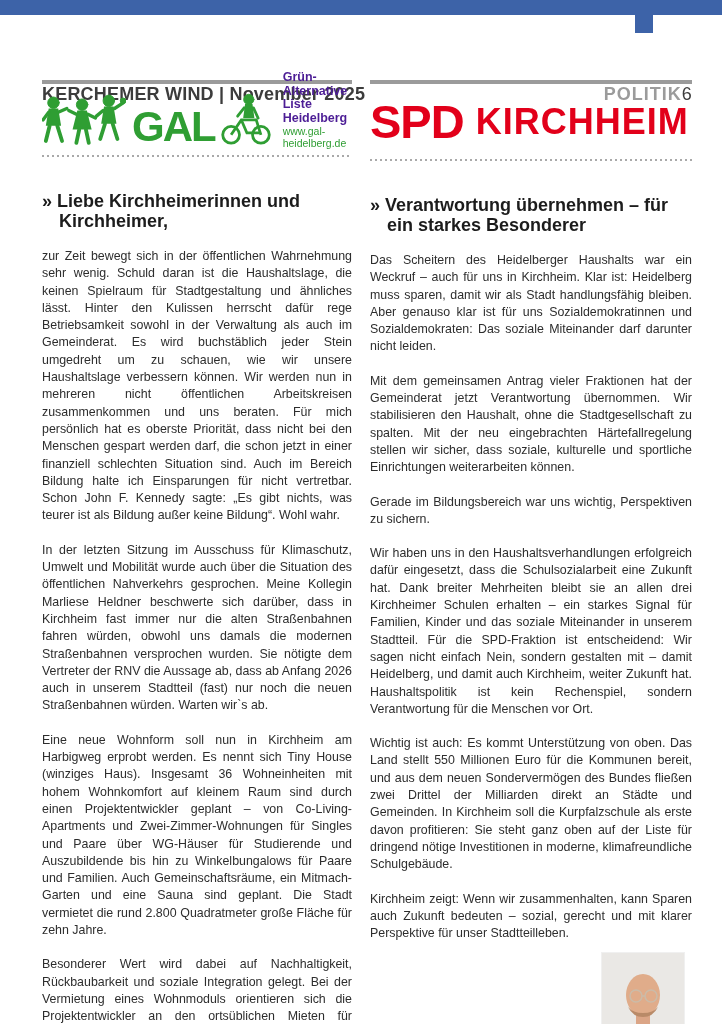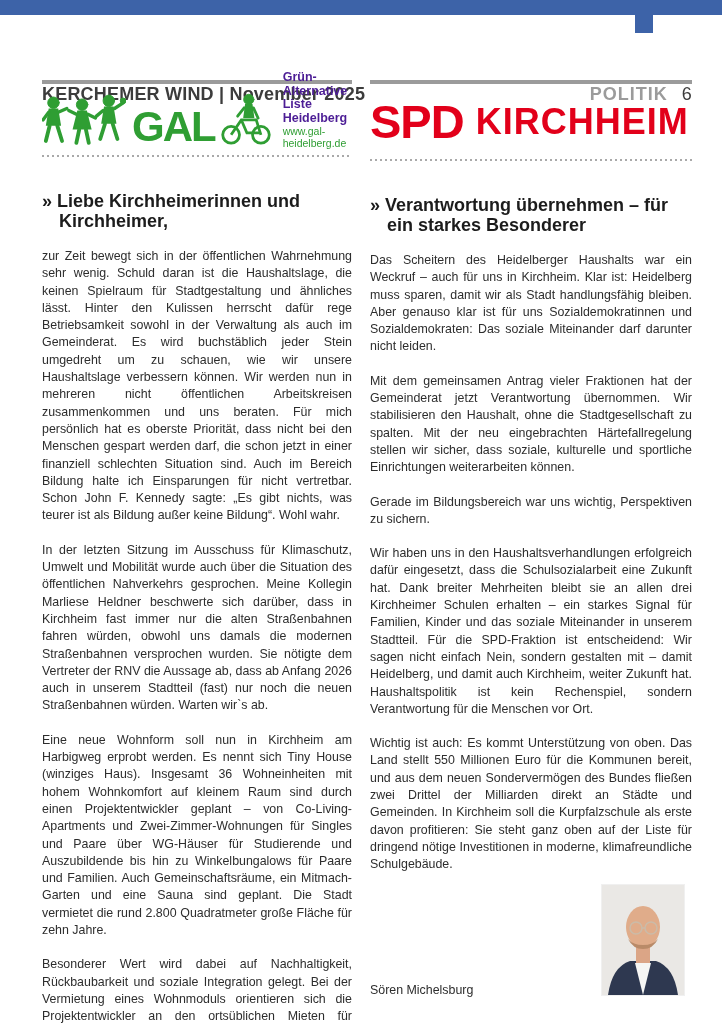--- a/index.html
+++ b/index.html
@@ -12,21 +12,21 @@
   .topbar { position:absolute; top:0; left:0; width:722px; height:15px; background:#3d63a8; }
   .topbar-tab { position:absolute; top:15px; left:635px; width:18px; height:18px; background:#3d63a8; }
 
   
   .header-row {
     position:absolute; top:36px; left:42px; width:650px;
     display:flex; justify-content:space-between; align-items:baseline;
     font-size:18px; letter-spacing:.2px;margin-top:48px;
   }
   .pub-title { color:#3c3c3c; font-weight:700; }
-  .section-wrap { display:flex; gap:14px; align-items:flex-start; }
+  .section-wrap { display:flex; align-items:flex-start; }
   .section-label { color:#9b9b9b; font-weight:700; letter-spacing:1px; }
   .page-number { color:#3c3c3c; font-weight:400; }
 
   
   .columns { position:absolute; top:80px; left:42px; width:650px; display:flex; gap:18px; }
   .col { display:block; }
   .col-left  { width:310px; }
   .col-right { width:322px; }
   .col-rule { height:4px; background:#9b9b9b; }
 
@@ -155,20 +155,21 @@
       <div class="dotted-rule"></div>
 
       <div class="headline">» Verantwortung übernehmen – für ein starkes Besonderer</div>
 
       <div class="body-text">
         <p>Das Scheitern des Heidelberger Haushalts war ein Weckruf – auch für uns in Kirchheim. Klar ist: Heidelberg muss sparen, damit wir als Stadt handlungsfähig bleiben. Aber genauso klar ist für uns Sozialdemokratinnen und Sozialdemokraten: Das soziale Miteinander darf darunter nicht leiden.</p>
         <p>Mit dem gemeinsamen Antrag vieler Fraktionen hat der Gemeinderat jetzt Verantwortung übernommen. Wir stabilisieren den Haushalt, ohne die Stadtgesellschaft zu spalten. Mit der neu eingebrachten Härtefallregelung stellen wir sicher, dass soziale, kulturelle und sportliche Einrichtungen weiterarbeiten können.</p>
         <p>Gerade im Bildungsbereich war uns wichtig, Perspektiven zu sichern.</p>
         <p>Wir haben uns in den Haushaltsverhandlungen erfolgreich dafür eingesetzt, dass die Schulsozialarbeit eine Zukunft hat. Dank breiter Mehrheiten bleibt sie an allen drei Kirchheimer Schulen erhalten – ein starkes Signal für Familien, Kinder und das soziale Miteinander in unserem Stadtteil. Für die SPD-Fraktion ist entscheidend: Wir sagen nicht einfach Nein, sondern gestalten mit – damit Heidelberg, und damit auch Kirchheim, weiter Zukunft hat. Haushaltspolitik ist kein Rechenspiel, sondern Verantwortung für die Menschen vor Ort.</p>
         <p>Wichtig ist auch: Es kommt Unterstützung von oben. Das Land stellt 550 Millionen Euro für die Kommunen bereit, und aus dem neuen Sondervermögen des Bundes fließen zwei Drittel der Milliarden direkt an Städte und Gemeinden. In Kirchheim soll die Kurpfalzschule als erste davon profitieren: Sie steht ganz oben auf der Liste für dringend nötige Investitionen in moderne, klimafreundliche Schulgebäude.</p>
+        <p>Kirchheim zeigt: Wenn wir zusammenhalten, kann Sparen auch Zukunft bedeuten – sozial, gerecht und mit klarer Perspektive für unser Stadtteilleben.</p>
       </div>
 
       <div class="author-row">
         <span class="author-name">Sören Michelsburg</span>
         <span class="michelsburg-photo photo-frame">
           <svg width="82" height="110" viewBox="0 0 82 110" aria-hidden="true">
             <rect width="82" height="110" fill="#eae8e5"></rect>
             <path d="M6,110 Q10,82 28,76 L54,76 Q72,82 76,110 Z" fill="#2e3850"></path>
             <path d="M33,78 L41,110 L49,78 Z" fill="#f6f6f4"></path>
             <rect x="34" y="56" width="14" height="22" fill="#dba586"></rect>

